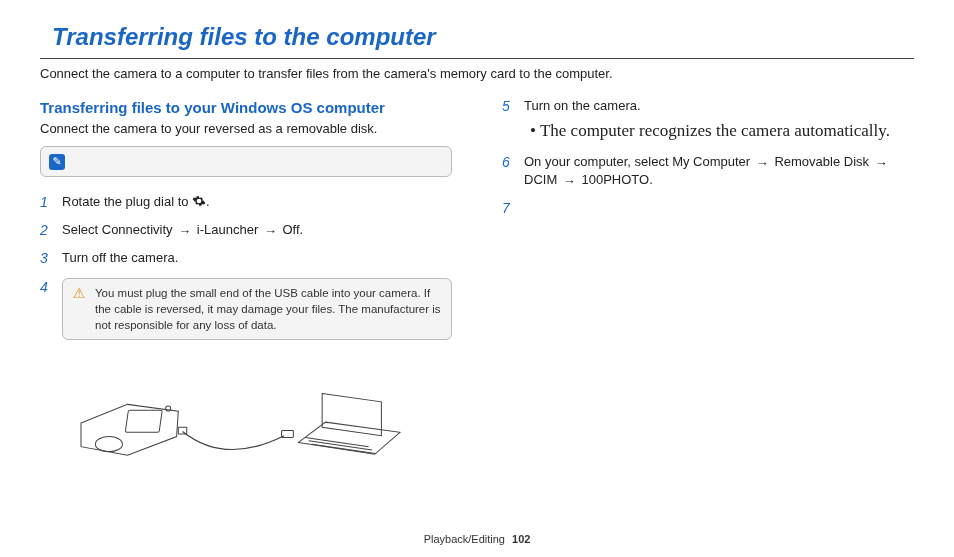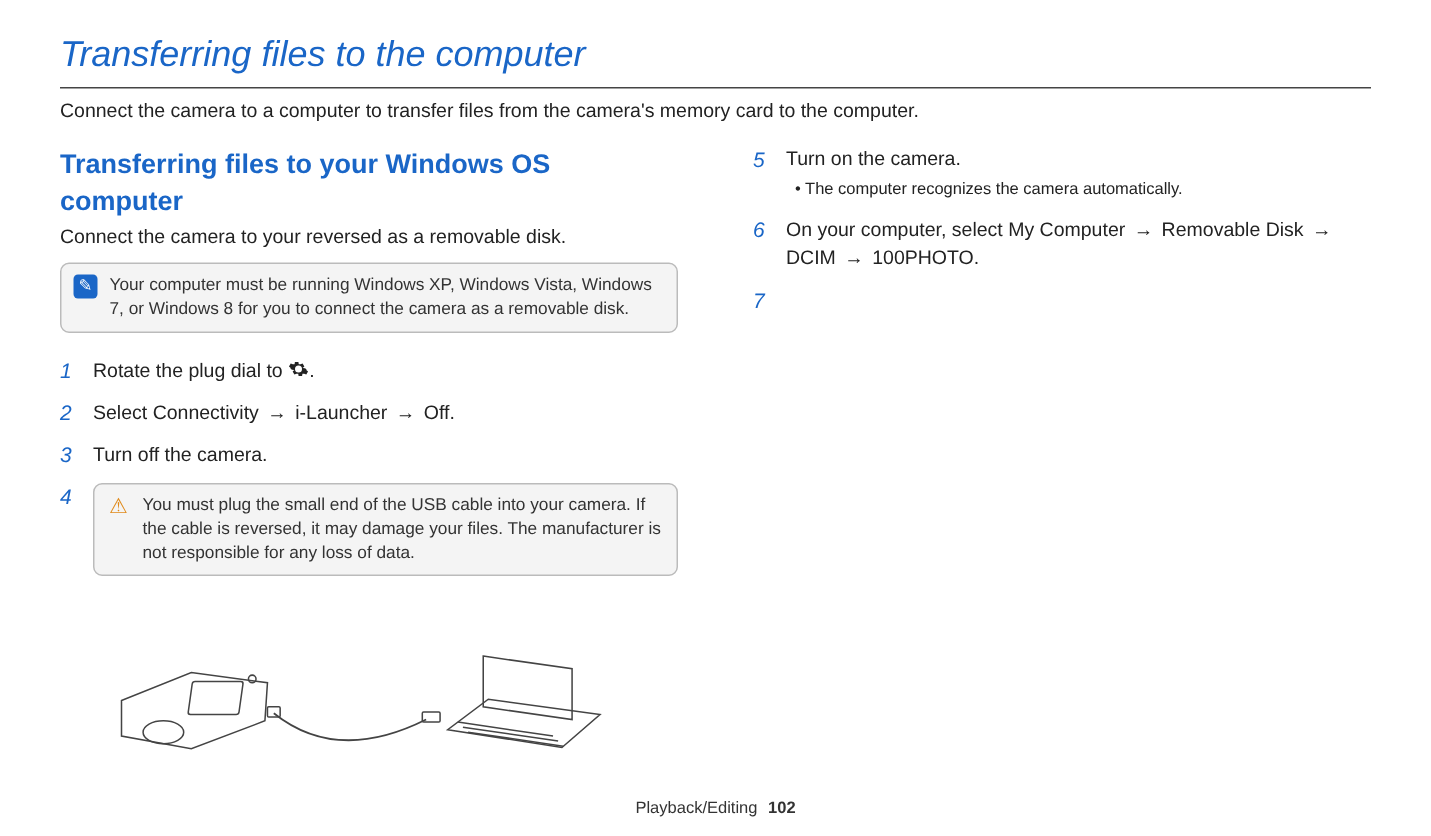--- a/index.html
+++ b/index.html
@@ -14,22 +14,22 @@
     line-height: 1.4;
     position: relative;
     box-sizing: border-box;
   }
   .page {
     padding: 20px 40px 0 40px;
   }
   .main-title {
     color: #1a66c7;
     font-size: 24px;
-    font-weight: normal;
-    margin: 0 0 2px 0;
+    font-weight: bold;
+    margin: 0 0 2px 12px;
     font-style: italic;
   }
   .hr {
     border: none;
     border-top: 1px solid #444;
     margin: 4px 0 6px 0;
   }
   .intro {
     font-size: 13px;
     margin-bottom: 14px;
@@ -37,21 +37,21 @@
   .columns {
     display: flex;
     gap: 50px;
   }
   .col {
     flex: 1;
     min-width: 0;
   }
   .sub-title {
     color: #1a66c7;
-    font-size: 18px;
+    font-size: 15px;
     font-weight: bold;
     margin: 0 0 2px 0;
   }
   .sub-intro {
     font-size: 13px;
     margin-bottom: 8px;
   }
   .info-box {
     border: 1px solid #bbb;
     border-radius: 6px;
@@ -107,21 +107,22 @@
   .gear-icon {
     display: inline-block;
     width: 14px;
     height: 14px;
     vertical-align: -2px;
   }
   .bullet-sub {
     list-style: none;
     padding: 0 0 0 6px;
     margin: 4px 0 0 0;
-    font-size: 11px;
+    font-size: 17px;
+    font-family: Liberation Serif, serif;
   }
   .bullet-sub li::before {
     content: "• ";
   }
   .arrow {
     display: inline-block;
     margin: 0 2px;
   }
   .illustration {
     margin-top: 12px;
@@ -152,21 +153,20 @@
   <div class="intro">Connect the camera to a computer to transfer files from the camera's memory card to the computer.</div>
 
   <div class="columns">
 
     <div class="col">
       <div class="sub-title">Transferring files to your Windows OS computer</div>
       <div class="sub-intro">Connect the camera to your reversed as a removable disk.</div>
 
       <div class="info-box">
         <div class="info-icon note">✎</div>
-        <div>Your computer must be running Windows XP, Windows Vista, Windows 7, or Windows 8 for you to connect the camera as a removable disk.</div>
       </div>
 
       <ol class="steps">
         <li>
           <span class="num">1</span>
           <span>Rotate the plug dial to </span><svg class="gear-icon" viewBox="0 0 24 24">
               <path fill="#222" d="M12 8a4 4 0 100 8 4 4 0 000-8zm9 4a7 7 0 01-.1 1.2l2 1.6-2 3.4-2.4-.8a7 7 0 01-2 .1l-.4 2.5h-4l-.4-2.5a7 7 0 01-2-.1l-2.4.8-2-3.4 2-1.6A7 7 0 013 12a7 7 0 01.1-1.2l-2-1.6 2-3.4 2.4.8a7 7 0 012-.1L7.9 4h4l.4 2.5a7 7 0 012 .1l2.4-.8 2 3.4-2 1.6A7 7 0 0121 12z"></path>
             </svg><span>.</span>
         </li>
         <li>

